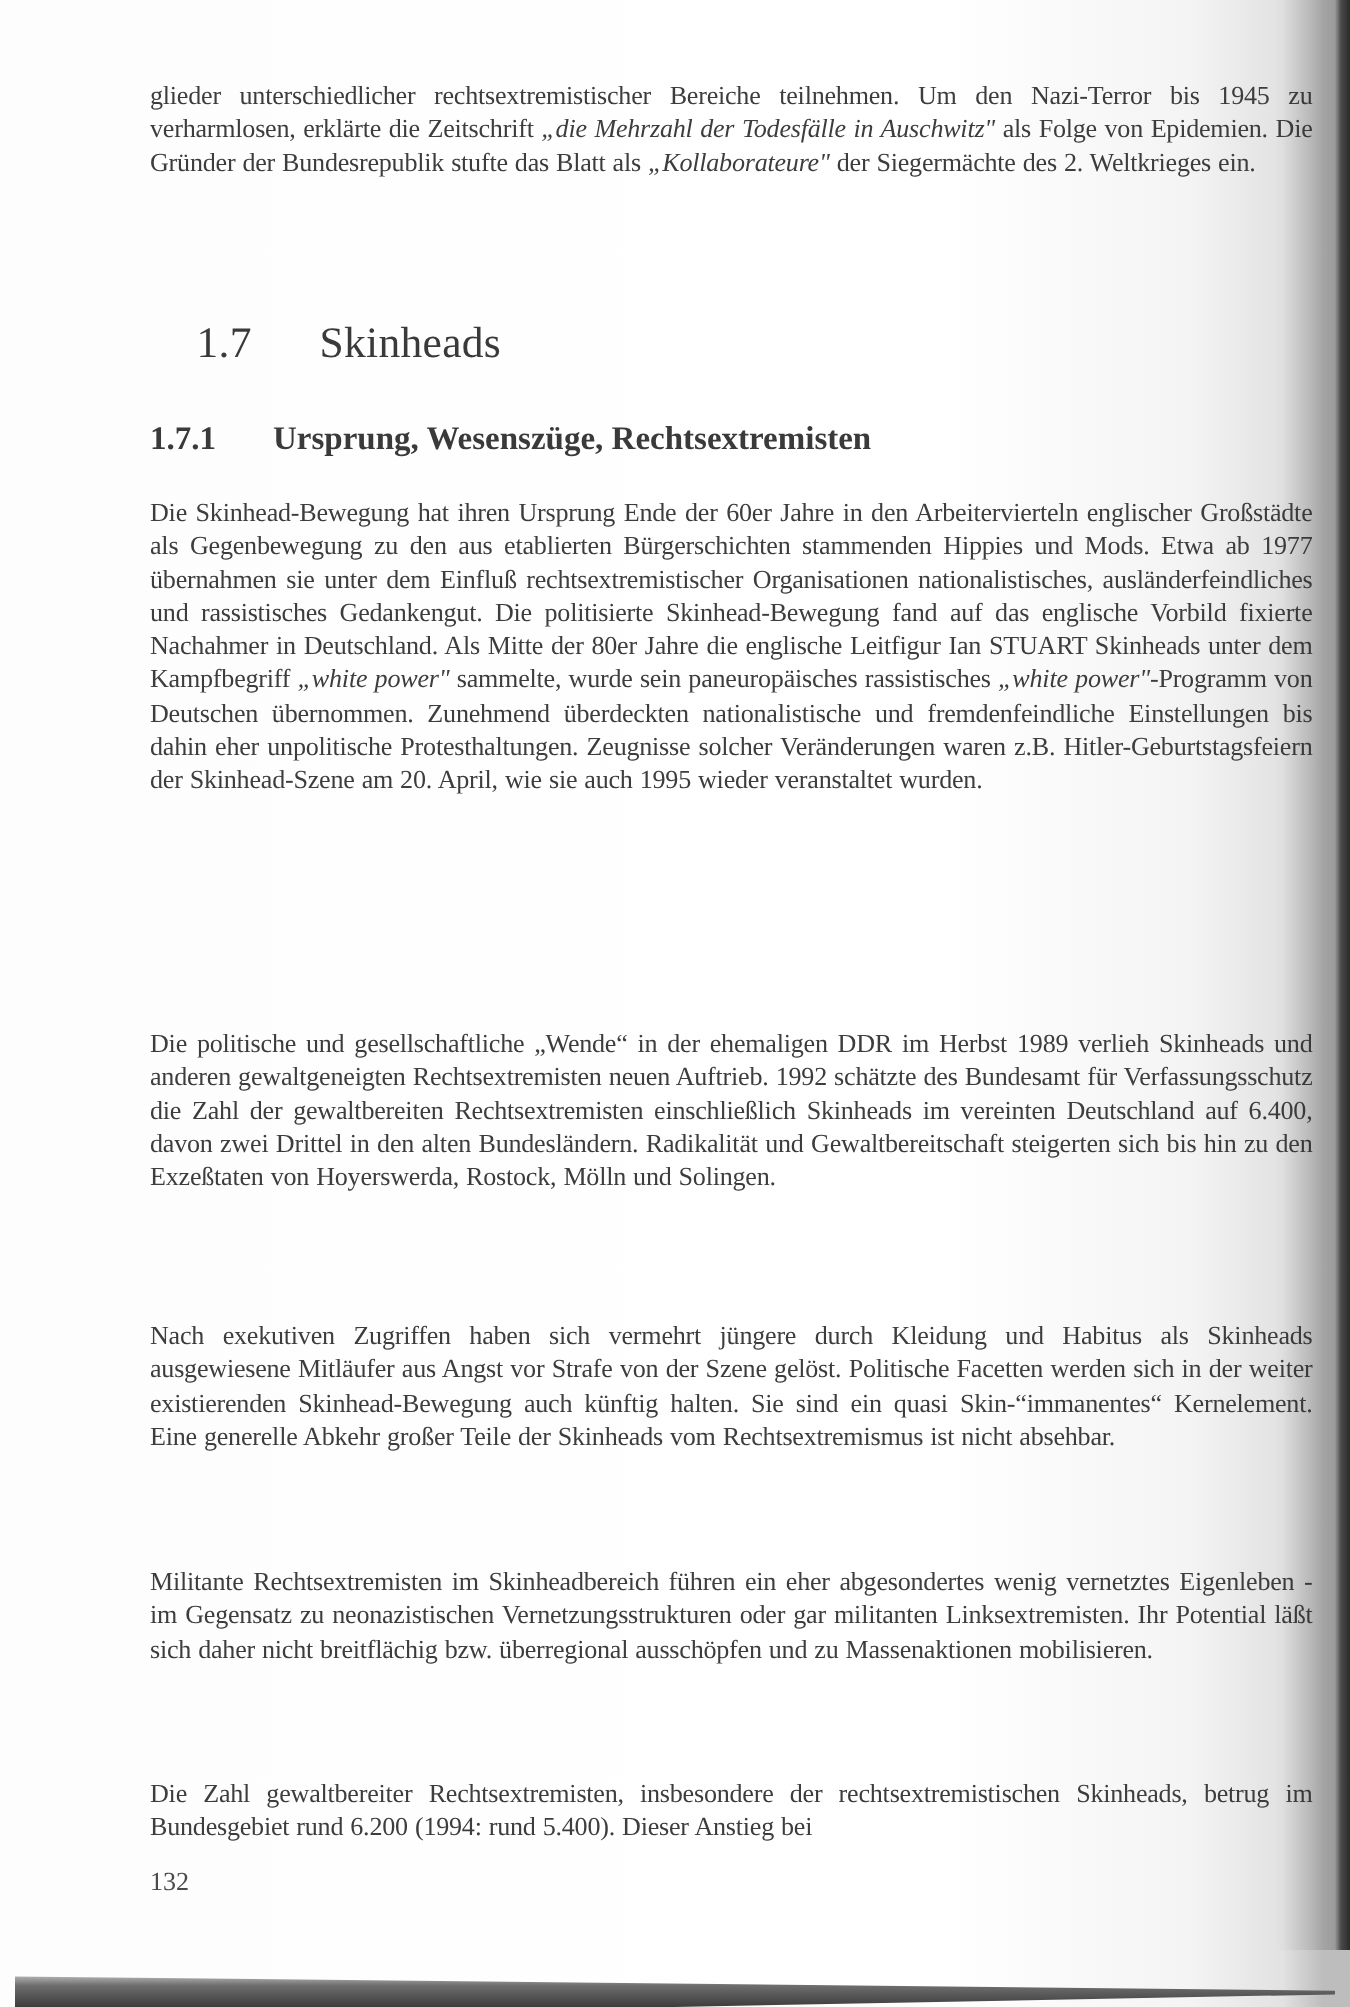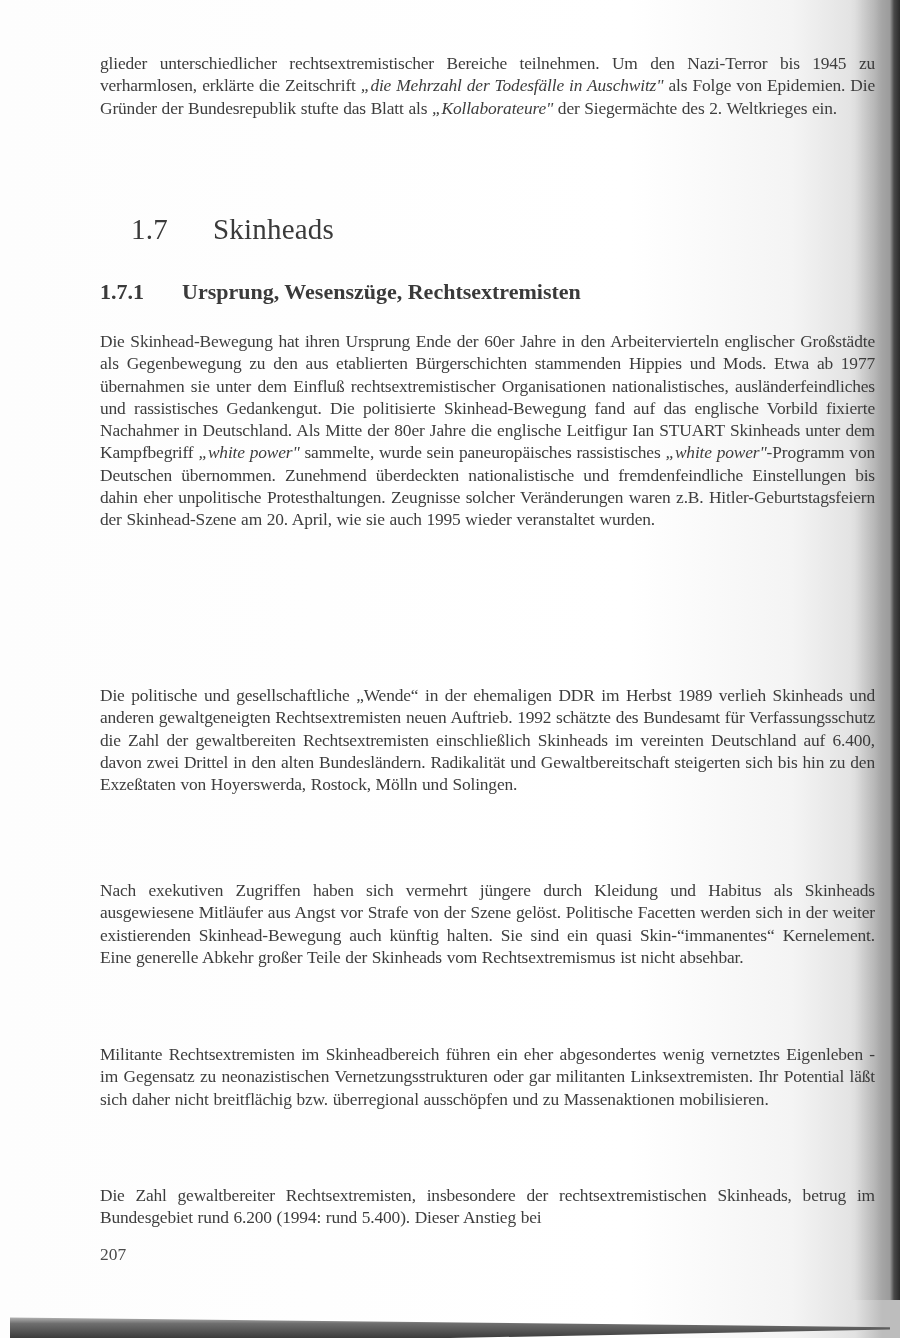--- a/index.html
+++ b/index.html
@@ -120,18 +120,18 @@
   </div>
 
   <div class="text-block" style="top:1043px;">
     <p>Militante Rechtsextremisten im Skinheadbereich führen ein eher abgesondertes wenig vernetztes Eigenleben - im Gegensatz zu neonazistischen Vernetzungsstrukturen oder gar militanten Linksextremisten. Ihr Potential läßt sich daher nicht breitflächig bzw. überregional ausschöpfen und zu Massenaktionen mobilisieren.</p>
   </div>
 
   <div class="text-block" style="top:1184px;">
     <p>Die Zahl gewaltbereiter Rechtsextremisten, insbesondere der rechtsextremistischen Skinheads, betrug im Bundesgebiet rund 6.200 (1994: rund 5.400). Dieser Anstieg bei</p>
   </div>
 
-  <div class="page-number">207</div>
+  <div class="page-number">132</div>
 
   <div class="spine-shadow"></div>
   <div class="spine"></div>
   <div class="bottom-edge"></div>
 </div>
 
 </body></html>

